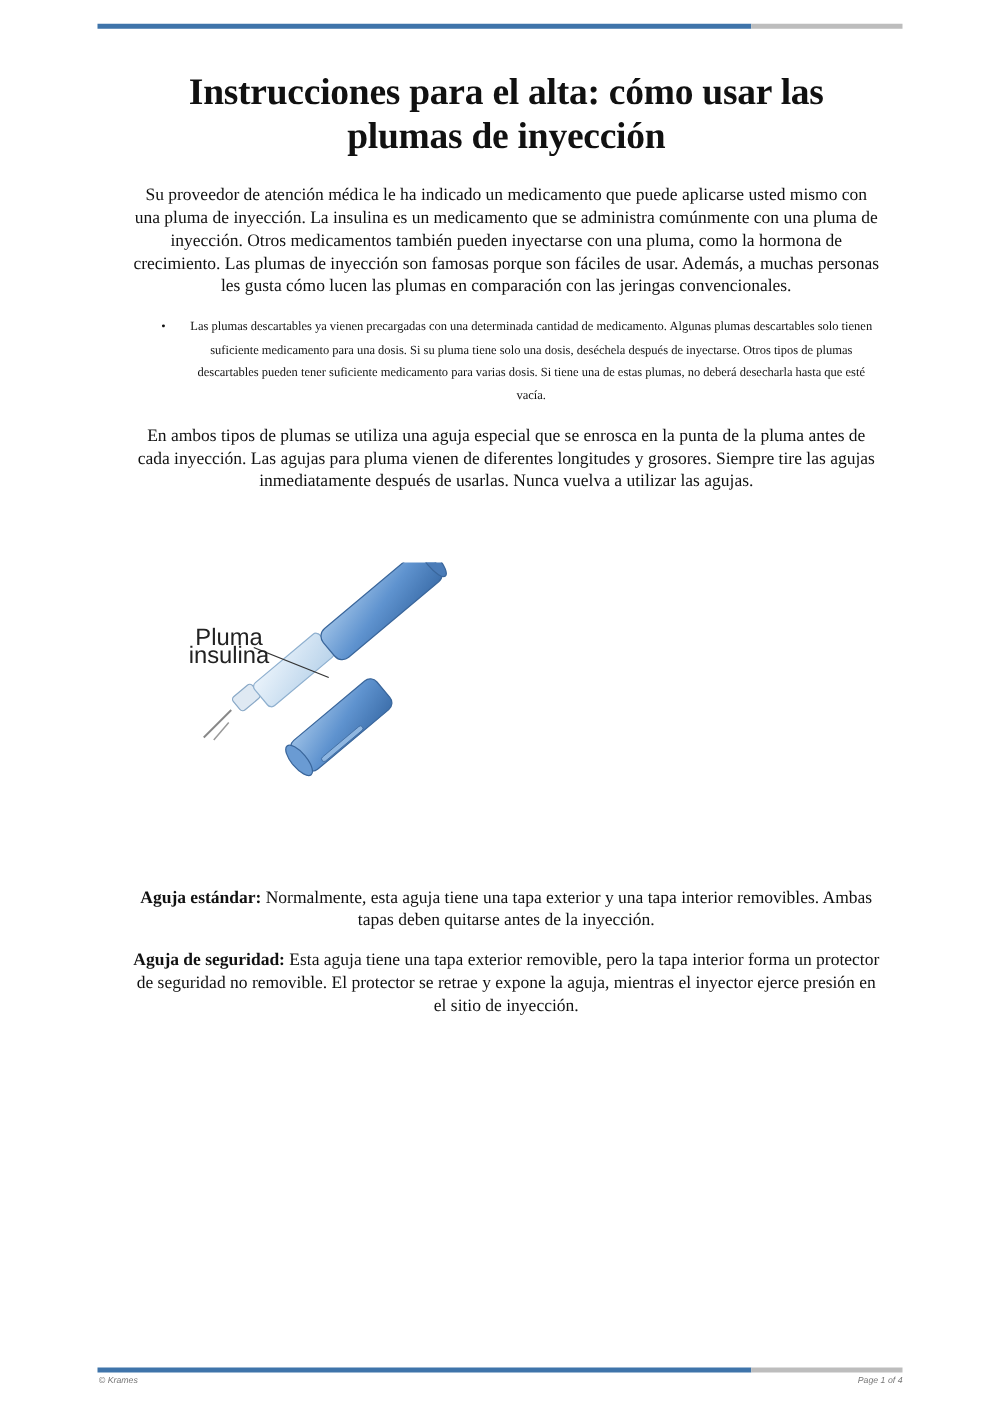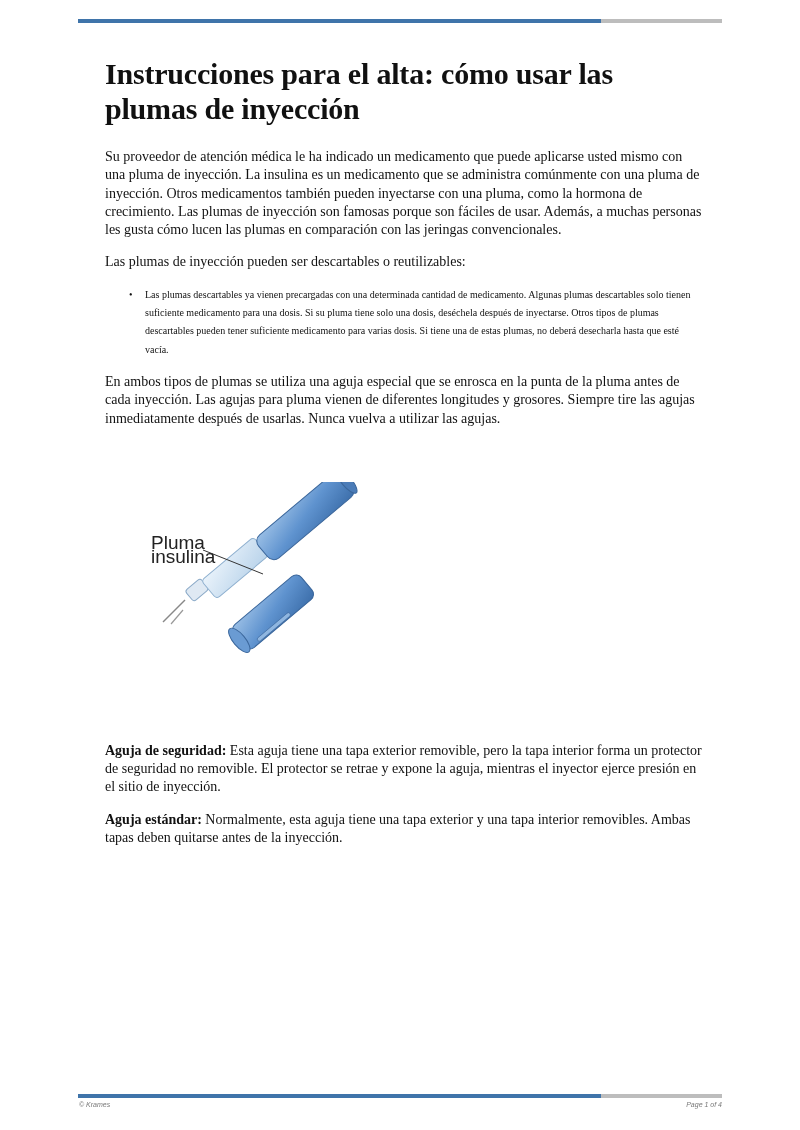--- a/index.html
+++ b/index.html
@@ -3,21 +3,21 @@
 <meta charset="utf-8">
 <style>
   html, body { margin: 0; padding: 0; background: #ffffff; }
   body { width: 800px; height: 1130px; position: relative; overflow: hidden;
          font-family: "Liberation Serif", serif; color: #111; }
   .bar { position: absolute; left: 78px; width: 644px; height: 4px; display: flex; }
   .bar .blue { width: 523px; background: #3f74aa; height: 100%; }
   .bar .gray { flex: 1; background: #bdbdbd; height: 100%; }
   .bar.top { top: 19px; }
   .bar.bottom { top: 1094px; }
-  .content { position: absolute; left: 105px; top: 56px; width: 600px; }
+  .content { position: absolute; left: 105px; top: 56px; width: 600px; text-align: center; }
   h1 { font-family: "Liberation Serif", serif; font-weight: bold; font-size: 30px;
        line-height: 35px; margin: 0 0 22px 0; letter-spacing: -0.2px; color: #111; }
   p { font-size: 14px; line-height: 18.3px; margin: 0 0 14px 0; }
   ul { margin: 0 0 14px 0; padding-left: 40px; list-style: none; }
   ul li { font-size: 10px; line-height: 18.3px; margin-bottom: 14px; position: relative; }
   ul li::before { content: "•"; position: absolute; left: -16px; top: 0; }
   .figure { position: relative; height: 300px; margin: 0; }
   .figure svg { position: absolute; left: 40px; top: 40px; }
   .fig-label { position: absolute; left: 46px; top: 94px; font-family: "Liberation Sans", sans-serif;
                font-size: 19px; line-height: 14px; color: #222; }
@@ -33,21 +33,20 @@
 <div class="bar top">
   <div class="blue"></div>
   <div class="gray"></div>
 </div>
 
 <div class="content">
   <h1>Instrucciones para el alta: cómo usar las plumas de inyección</h1>
 
   <p>Su proveedor de atención médica le ha indicado un medicamento que puede aplicarse usted mismo con una pluma de inyección. La insulina es un medicamento que se administra comúnmente con una pluma de inyección. Otros medicamentos también pueden inyectarse con una pluma, como la hormona de crecimiento. Las plumas de inyección son famosas porque son fáciles de usar. Además, a muchas personas les gusta cómo lucen las plumas en comparación con las jeringas convencionales.</p>
 
-  <p>Las plumas de inyección pueden ser descartables o reutilizables:</p>
 
   <ul>
     <li>Las plumas descartables ya vienen precargadas con una determinada cantidad de medicamento. Algunas plumas descartables solo tienen suficiente medicamento para una dosis. Si su pluma tiene solo una dosis, deséchela después de inyectarse. Otros tipos de plumas descartables pueden tener suficiente medicamento para varias dosis. Si tiene una de estas plumas, no deberá desecharla hasta que esté vacía.</li>
   </ul>
 
   <p>En ambos tipos de plumas se utiliza una aguja especial que se enrosca en la punta de la pluma antes de cada inyección. Las agujas para pluma vienen de diferentes longitudes y grosores. Siempre tire las agujas inmediatamente después de usarlas. Nunca vuelva a utilizar las agujas.</p>
 
   <div class="figure">
     <svg width="220" height="180" viewBox="0 0 220 180">
       <defs>
@@ -85,23 +84,23 @@
       </g>
 
       <line x1="58" y1="68" x2="118" y2="92" stroke="#333" stroke-width="1"></line>
     </svg>
     <div class="fig-label">
       <div>Pluma</div>
       <div>insulina</div>
     </div>
   </div>
 
+  <p><b>Aguja estándar:</b><span> Normalmente, esta aguja tiene una tapa exterior y una tapa interior removibles. Ambas tapas deben quitarse antes de la inyección.</span></p>
+
   <p><b>Aguja de seguridad:</b><span> Esta aguja tiene una tapa exterior removible, pero la tapa interior forma un protector de seguridad no removible. El protector se retrae y expone la aguja, mientras el inyector ejerce presión en el sitio de inyección.</span></p>
-
-  <p><b>Aguja estándar:</b><span> Normalmente, esta aguja tiene una tapa exterior y una tapa interior removibles. Ambas tapas deben quitarse antes de la inyección.</span></p>
 
 </div>
 
 <div class="bar bottom">
   <div class="blue"></div>
   <div class="gray"></div>
 </div>
 <div class="footer left">© Krames</div>
 <div class="footer right">Page 1 of 4</div>
 

